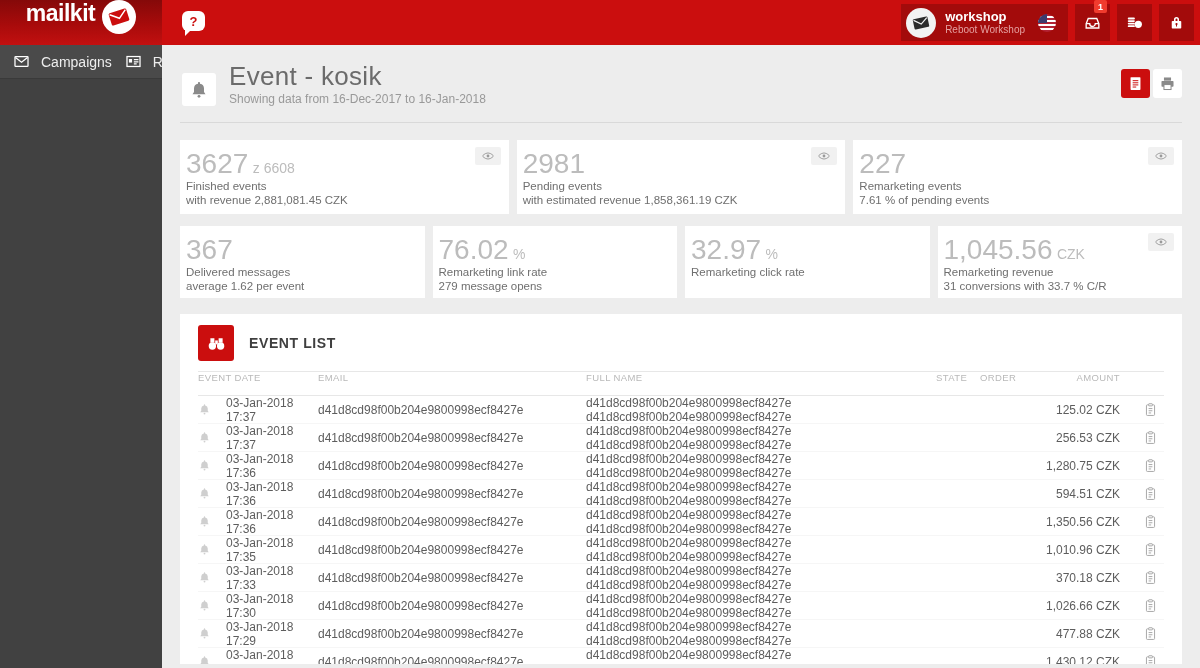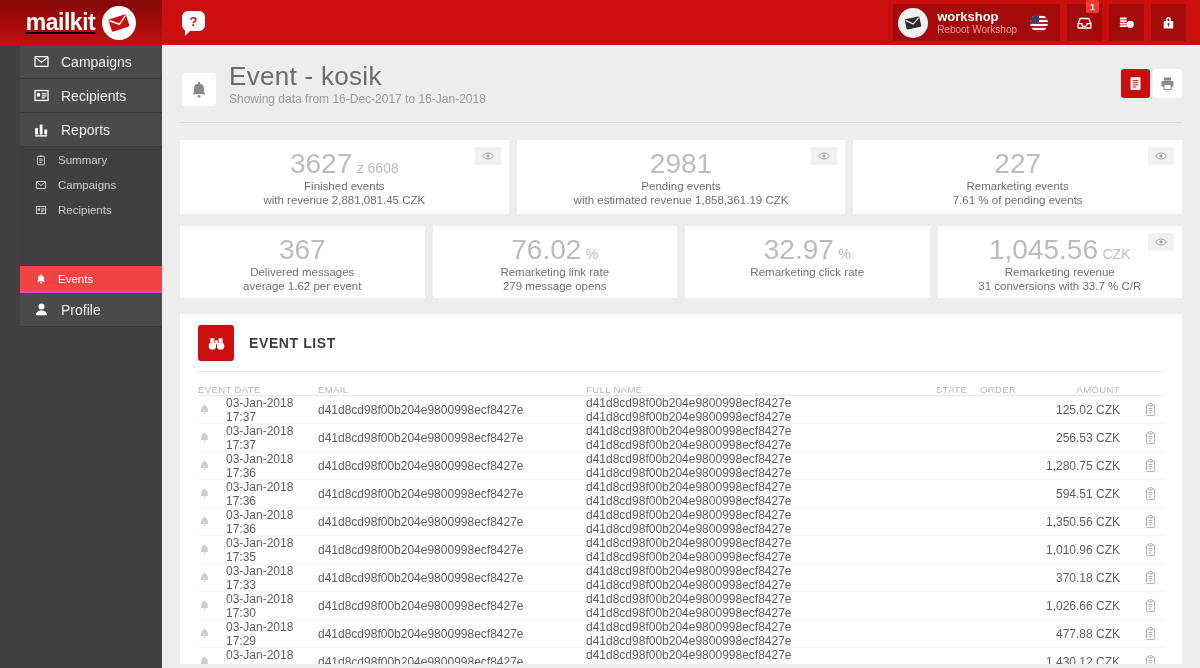--- a/index.html
+++ b/index.html
@@ -1,41 +1,41 @@
 <!DOCTYPE html>
 <html><head>
 <meta charset="utf-8">
 <style>
   * { margin:0; padding:0; box-sizing:border-box; }
   html,body { width:1200px; height:668px; overflow:hidden; font-family:"Liberation Sans",sans-serif; background:#ededed; }
 
   
   .topbar { display:flex; height:45px; background:#cb0e0e; position:relative; }
-  .logo { width:162px; height:45px; background:linear-gradient(180deg,#850909 0%,#a80b0b 55%,#c21010 100%); display:flex; align-items:center; justify-content:center; gap:7px; cursor:pointer;text-decoration:underline; }
+  .logo { width:162px; height:45px; background:linear-gradient(180deg,#850909 0%,#a80b0b 55%,#c21010 100%); display:flex; justify-content:center; gap:7px; cursor:pointer; }
   .logo-text { color:#fff; font-size:23px; font-weight:bold; letter-spacing:-0.5px; }
   .logo-circle { width:34px; height:34px; background:#fff; border-radius:50%; display:flex; align-items:center; justify-content:center; }
   .logo-circle svg { width:22px; height:22px; transform:rotate(-18deg); }
   .help-bubble { position:relative; width:23px; height:20px; background:#fff; border-radius:6px; margin:11px 0 0 20px; display:flex; align-items:center; justify-content:center; cursor:pointer; }
   .help-bubble:after { content:""; position:absolute; left:3px; bottom:-5px; border:4px solid transparent; border-top-color:#fff; border-left-color:#fff; }
   .help-bubble span { color:#cb0e0e; font-size:13px; font-weight:bold; }
-  .topbar-right { position:absolute; right:14px; top:4px; display:flex; gap:7px; height:37px; }
+  .topbar-right { position:absolute; right:6px; top:4px; display:flex; gap:7px; height:37px; }
   .account { background:#a30b0b; display:flex; align-items:center; gap:9px; padding:0 12px 0 5px; cursor:pointer; }
   .avatar { width:30px; height:30px; background:#f2f2f2; border-radius:50%; display:flex; align-items:center; justify-content:center; }
   .avatar svg { width:18px; height:18px; transform:rotate(-12deg); }
   .acct-name { color:#fff; font-size:13px; font-weight:bold; line-height:14px; }
   .acct-sub { color:#e5a0a0; font-size:10px; line-height:12px; }
   .flag { width:18px; height:18px; border-radius:50%; overflow:hidden; position:relative; background:repeating-linear-gradient(180deg,#b22234 0 2px,#fff 2px 4px); margin-left:4px; }
   .flag:after { content:""; position:absolute; left:0; top:0; width:9px; height:9px; background:#3c3b6e; }
   .tb-btn { width:35px; background:#a30b0b; display:flex; align-items:center; justify-content:center; position:relative; cursor:pointer; color:#fff; }
   .tb-btn svg { width:19px; height:19px; }
   .badge { position:absolute; top:-4px; right:3px; min-width:13px; height:13px; background:#f03b2e; color:#fff; font-size:9px; font-weight:bold; border-radius:2px; display:flex; align-items:center; justify-content:center; padding:0 2px; }
 
   
   .shell { display:flex; height:623px; }
-  .sidebar { width:162px; background:#414141; display:flex; flex-direction:column; flex-shrink:0;padding-left:20px; }
+  .sidebar { width:162px; background:#414141; display:flex; flex-direction:row; flex-shrink:0; }
   .main { flex:1; background:#ededed; overflow:hidden; }
 
   
   .nav-item { height:34px; background:#4a4a4a; border-bottom:1px solid #3a3a3a; display:flex; align-items:center; padding-left:13px; gap:11px; color:#ededed; font-size:14px; cursor:pointer; }
   .nav-item svg { width:17px; height:17px; color:#fff; flex-shrink:0; }
   .nav-sub { background:#404040; border-bottom:2px solid #d946ef; }
   .sub-item { height:25px; display:flex; align-items:center; padding-left:15px; gap:11px; color:#cfcfcf; font-size:11.5px; cursor:pointer; }
   .sub-item svg { width:12px; height:12px; color:#cfcfcf; flex-shrink:0; }
   .sub-item.active { background:#ef4444; color:#fff;margin-top:44px; }
   .sub-item.active svg { color:#fff; }
@@ -51,36 +51,36 @@
   .head-actions { position:absolute; right:18px; top:24px; display:flex; gap:3px; }
   .ha-btn { width:29px; height:29px; border-radius:3px; display:flex; align-items:center; justify-content:center; cursor:pointer; }
   .ha-btn.red { background:#cb0e0e; }
   .ha-btn.white { background:#fff; color:#8a8a8a; }
   .ha-btn svg { width:17px; height:17px; }
   .head-divider { border-top:1px solid #d9d9d9; margin:0 18px; }
 
   
   .stats-row { display:flex; gap:8px; margin:17px 18px 0 18px; }
   .stats-row.second { margin-top:12px; }
-  .card { background:#fff; flex:1; position:relative; text-align:center; padding:9px 6px 8px 6px; height:74px; }
+  .card { background:#fff; flex:1; position:relative; padding:9px 6px 8px 6px; height:74px; }
   .stats-row.second .card { height:72px; }
   .stat-value { font-size:28px; font-weight:300; color:#bcbcbc; line-height:30px; }
   .stat-suffix { font-size:14px; color:#bcbcbc; }
   .stat-line { font-size:11.5px; color:#6f6f6f; line-height:14px; }
   .eye-btn { position:absolute; top:7px; right:8px; width:26px; height:18px; background:#f1f1f1; border-radius:2px; display:flex; align-items:center; justify-content:center; color:#9a9a9a; cursor:pointer; }
   .eye-btn svg { width:14px; height:14px; }
 
   
   .panel { background:#fff; margin:16px 18px 0 18px; height:350px; overflow:hidden; }
   .panel-head { display:flex; align-items:center; gap:15px; padding:11px 18px 10px 18px; }
   .panel-icon { width:36px; height:36px; background:#cb0e0e; border-radius:3px; display:flex; align-items:center; justify-content:center; color:#fff; }
   .panel-icon svg { width:21px; height:21px; }
   .panel-title { font-size:14px; font-weight:bold; color:#3f3f3f; letter-spacing:0.6px; }
   .tbl { padding:0 18px; }
-  .tbl-head { display:flex; align-items:flex-end; height:25px; border-top:1px solid #e7e7e7; border-bottom:1px solid #e7e7e7; font-size:9.5px; color:#b9b9b9; letter-spacing:0.4px; }
+  .tbl-head { display:flex; align-items:flex-start; height:25px; border-top:1px solid #e7e7e7; border-bottom:1px solid #e7e7e7; font-size:9.5px; color:#b9b9b9; letter-spacing:0.4px; }
   .tbl-row { display:flex; align-items:center; height:28px; border-bottom:1px solid #f6f6f6; font-size:12px; color:#5d5d5d; }
   .c-datehead { width:120px; }
   .c-icon { width:28px; color:#cfcfcf; display:flex; align-items:center; }
   .c-icon svg { width:13px; height:13px; }
   .c-date { width:92px; }
   .c-email { width:268px; }
   .c-name { flex:1; }
   .c-state { width:44px; }
   .c-order { width:44px; }
   .c-amount { width:96px; text-align:right; }

